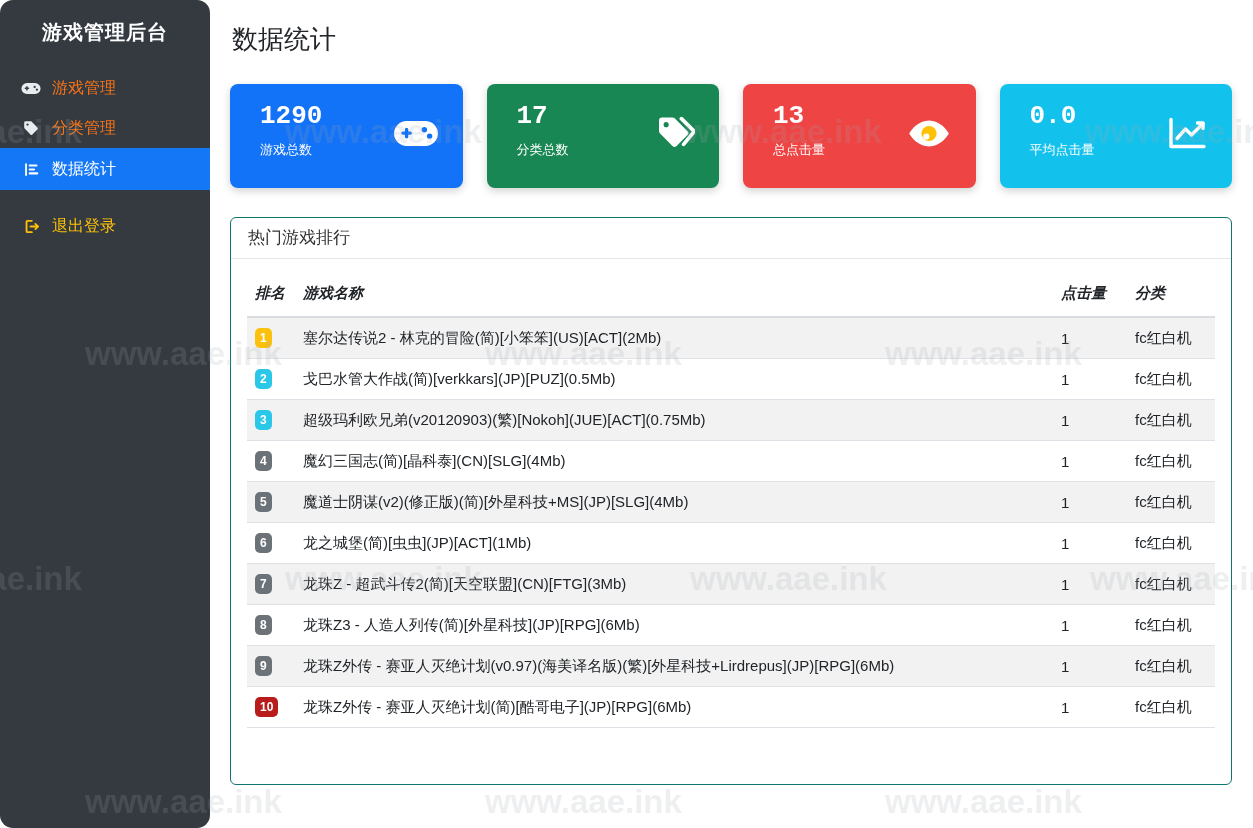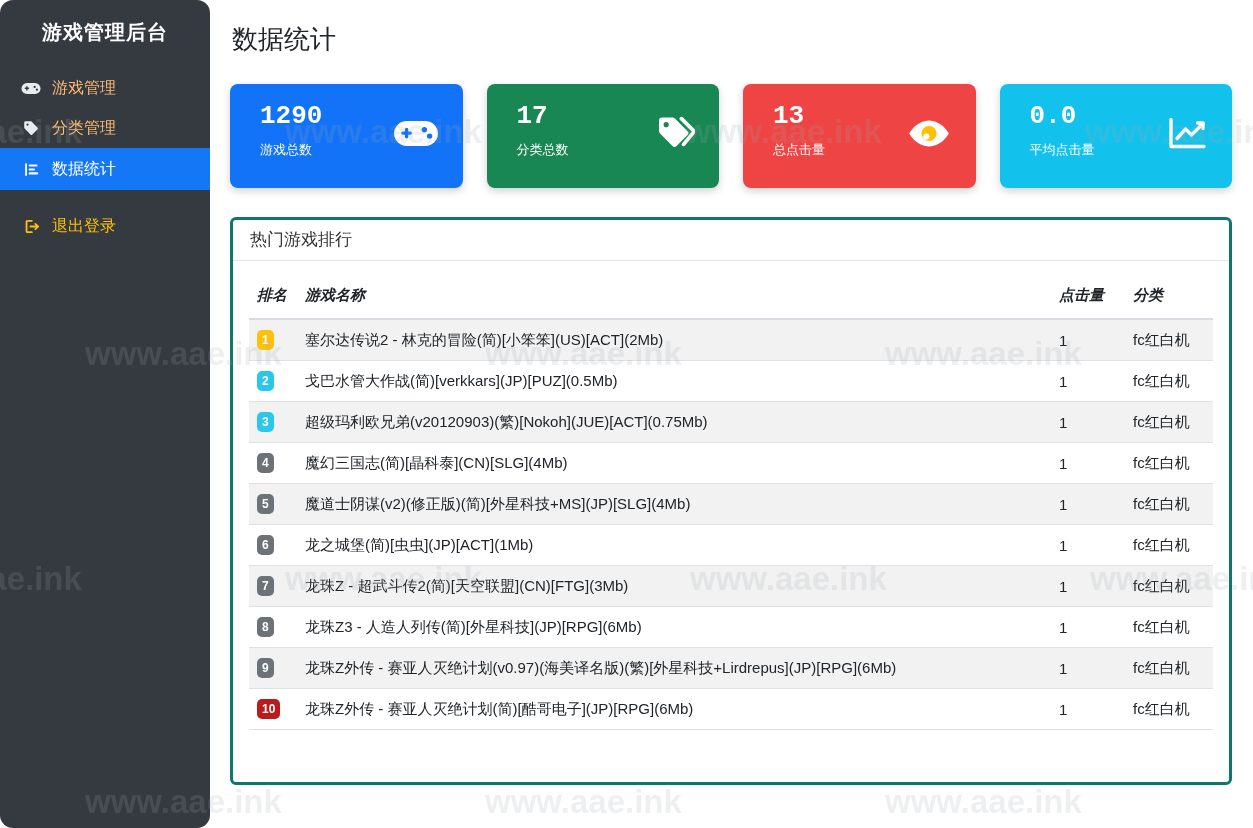--- a/index.html
+++ b/index.html
@@ -7,40 +7,40 @@
   body {
     position:relative; overflow:hidden; background:#fff;
     font-family:"Liberation Sans", sans-serif; color:#212529;
   }
 
   
   .sidebar { position:absolute; left:0; top:0; width:210px; height:828px; background:#343a40; z-index:1;border-radius:13px; }
   .brand { height:64px; line-height:64px; text-align:center; color:#fff; font-size:20px; font-weight:600; letter-spacing:1px; }
   .nav { margin-top:4px; }
   .nav-item { height:40px; display:flex; align-items:center; padding-left:21px; gap:11px;
-    color:#fdba74; font-size:16px; cursor:pointer; }
+    color:#f97316; font-size:16px; cursor:pointer; }
   .nav-item .ic { width:20px; display:flex; justify-content:center; align-items:center; }
   .nav-item.active { background:#1377f6; color:#fff; height:42px; }
   .nav-item.logout { margin-top:16px; color:#ffc107; }
 
   
   .main { position:absolute; left:210px; top:0; width:1043px; height:828px; background:#fff; }
   .page-title { position:absolute; left:22px; top:22px; font-size:26px; font-weight:500; color:#212529; }
 
   
   .cards { position:absolute; left:20px; top:84px; width:1002px; display:flex; gap:24px;font-family:Liberation Mono, monospace; }
   .stat-card { flex:1; height:104px; border-radius:8px; position:relative; color:#fff;
     padding:17px 0 0 30px; box-shadow:0 3px 8px rgba(0,0,0,.18); }
   .stat-card .value { font-size:26px; font-weight:600; line-height:1.2; }
   .stat-card .label { font-size:13px; margin-top:9px; }
   .stat-card .icon { position:absolute; right:24px; top:50%; transform:translateY(-50%); }
 
   
   .panel { position:absolute; left:20px; top:217px; width:1002px; height:568px; background:#fff;
-    border:3px solid #0f766e; border-radius:6px; }
+    border:1px solid #0f766e; border-radius:6px; }
   .panel-header { height:41px; line-height:40px; padding-left:17px; font-size:17px; color:#333;
     border-bottom:1px solid #e2e5e9; }
   table { border-collapse:collapse; margin:13px 16px 0 16px; width:calc(100% - 32px); table-layout:fixed; }
   th { text-align:left; font-size:15px; font-weight:700; color:#212529; padding:12px 8px 13px 8px;
     border-bottom:2px solid #d9dde1;font-style:italic; }
   td { font-size:15px; color:#212529; padding:10px 8px; border-bottom:1px solid #dee2e6;
     white-space:nowrap; overflow:hidden; }
   tbody tr:nth-child(odd) { background:#f2f2f2; }
   .rank-badge { display:inline-block; min-width:13px; padding:4px 5px; border-radius:5px;
     color:#fff; font-size:12px; font-weight:700; line-height:1; text-align:center; }

